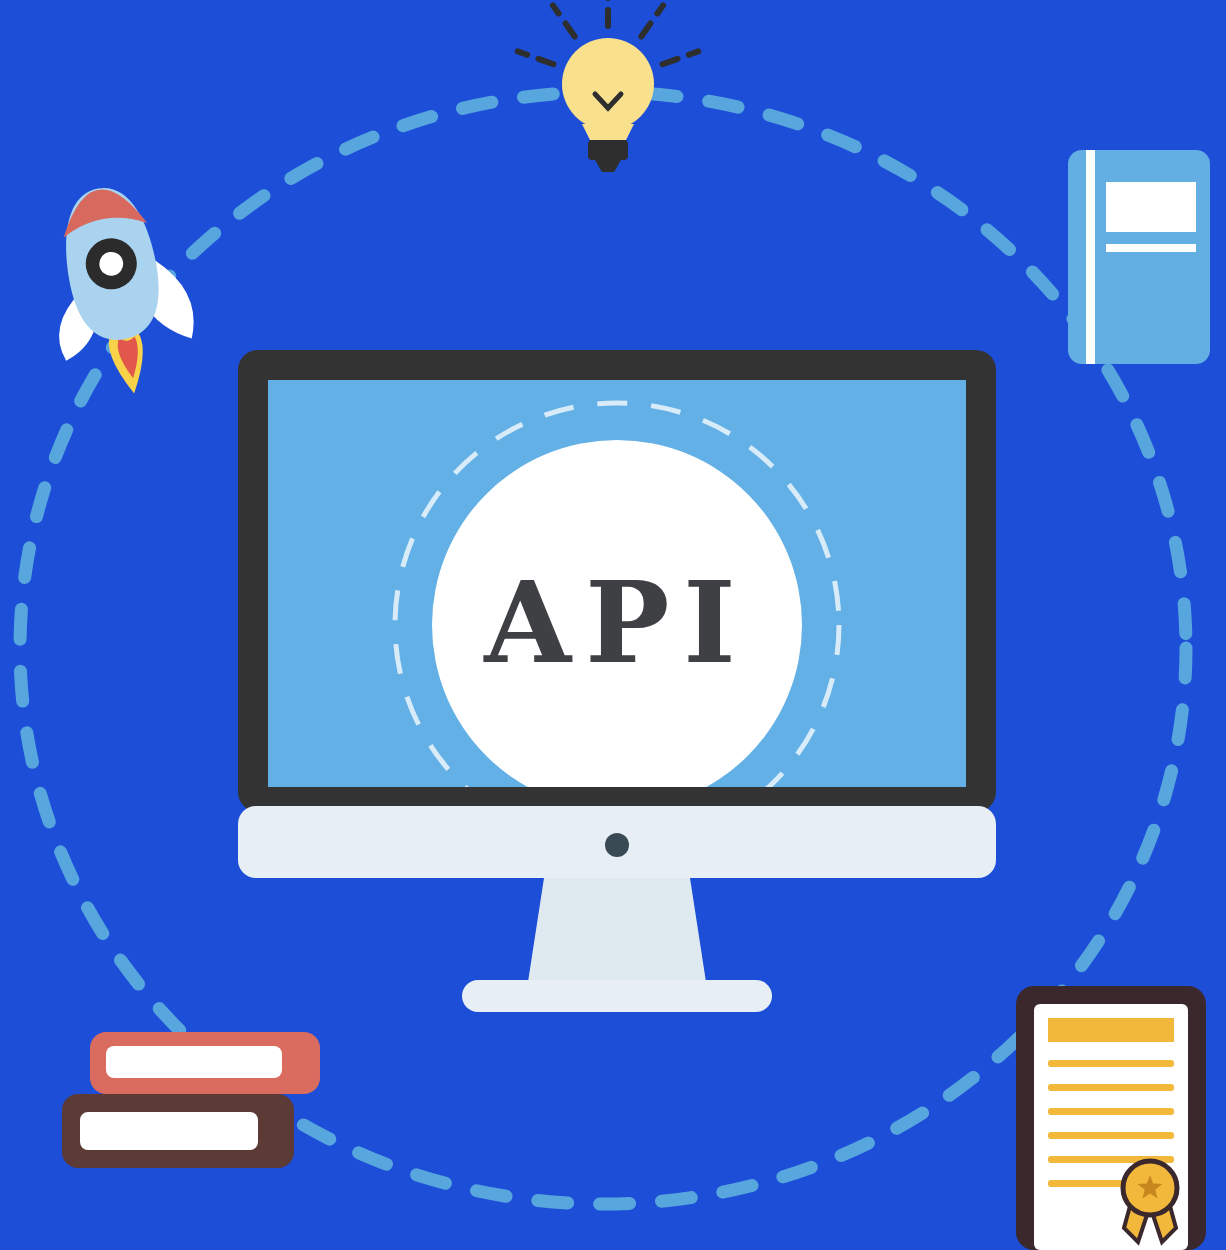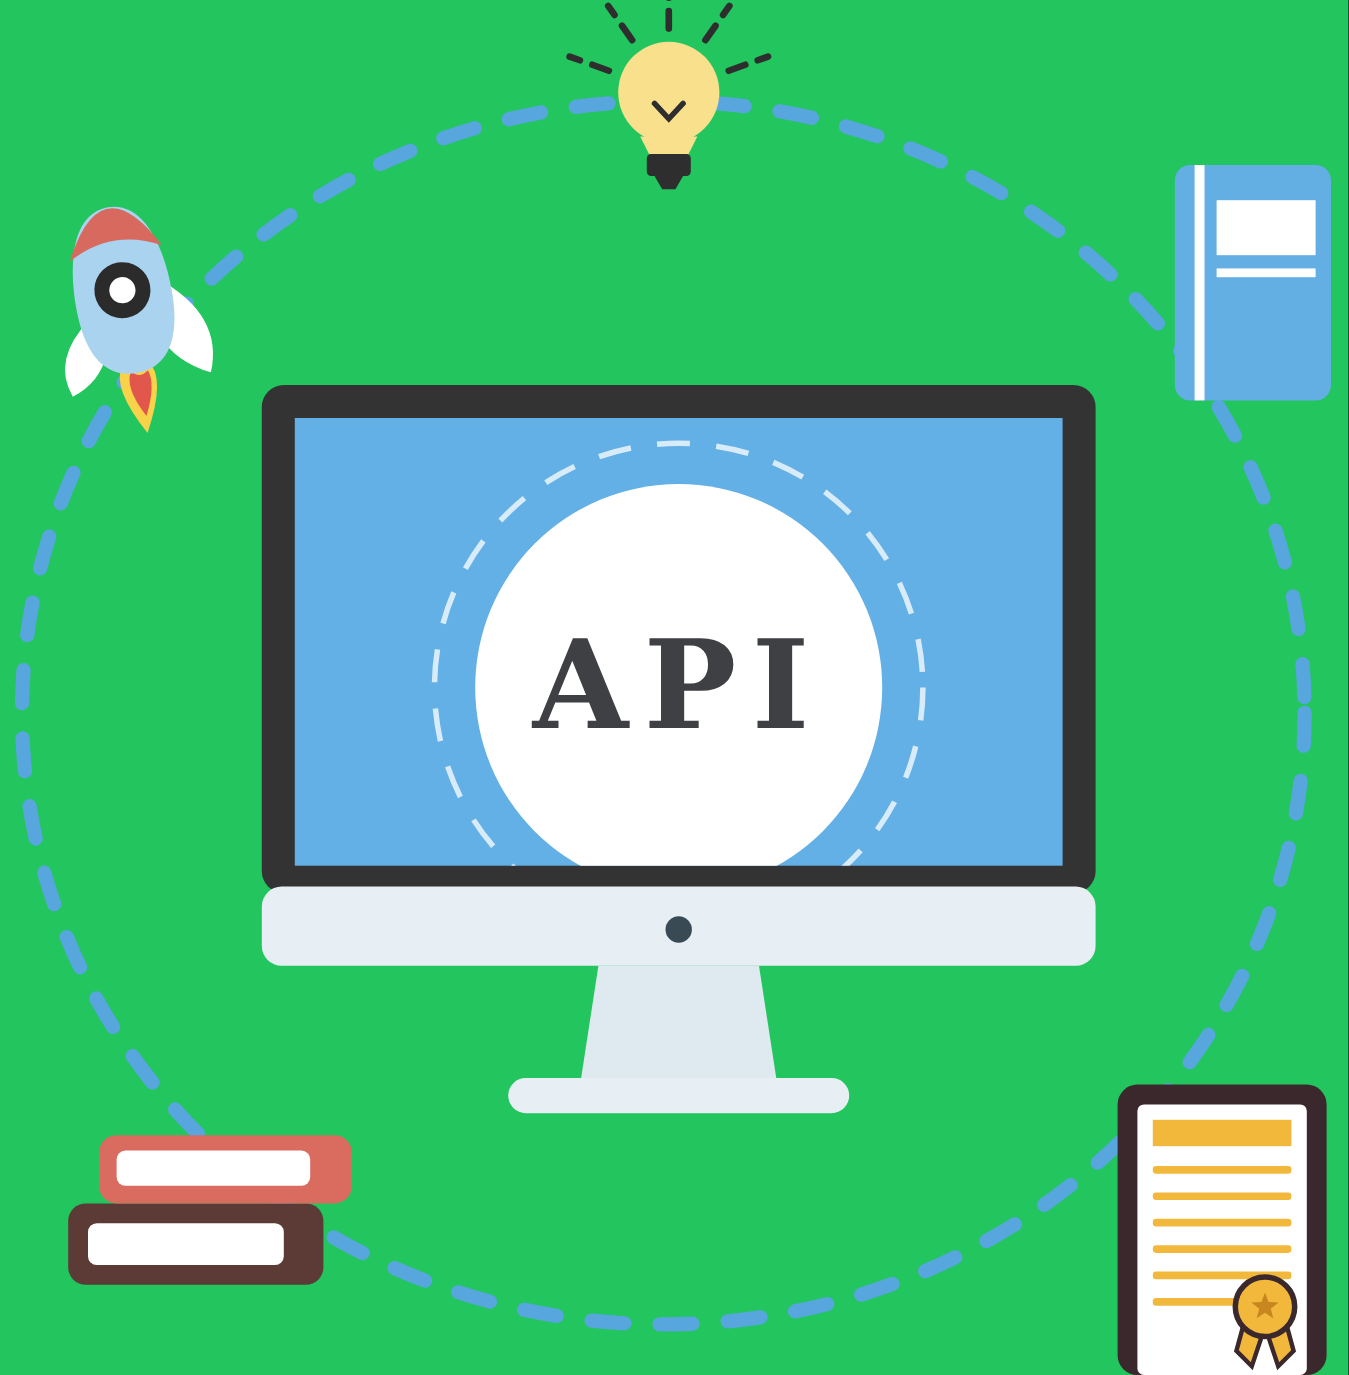--- a/index.html
+++ b/index.html
@@ -1,20 +1,20 @@
 <!DOCTYPE html>
 <html><head>
 <meta charset="utf-8">
 <style>
   html, body { margin: 0; padding: 0; background: #000; }
   .stage {
     position: relative;
     width: 1226px;
     height: 1250px;
-    background: #22c55e;
+    background: #1d4ed8;
     overflow: hidden;
     font-family: "DejaVu Sans", sans-serif;
   }
   svg { display: block; }
   .api-text {
     font-family: "DejaVu Serif", serif;
     font-weight: bold;
   }
 </style>
 </head>

